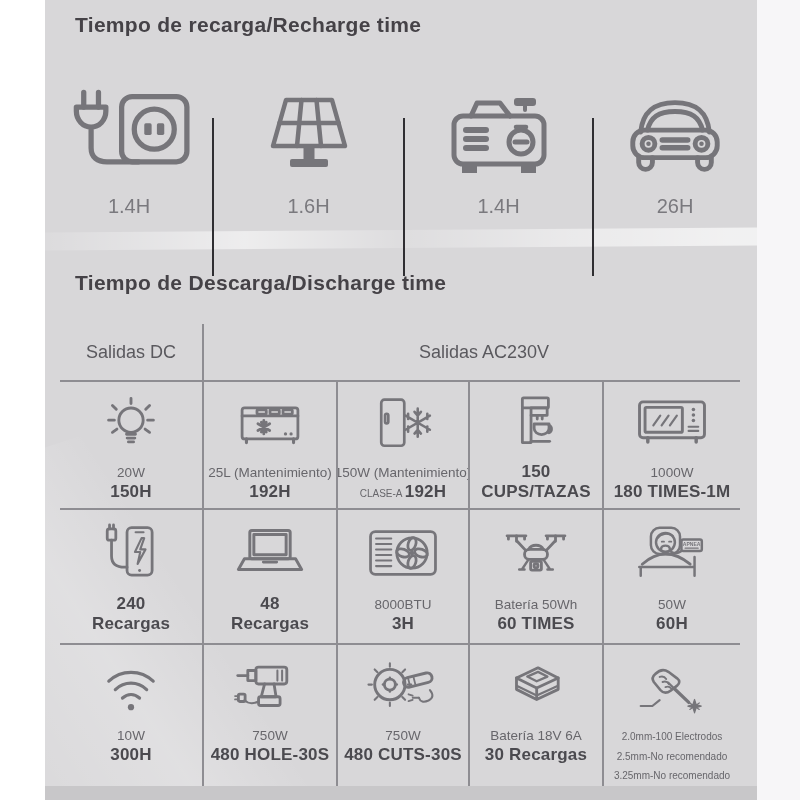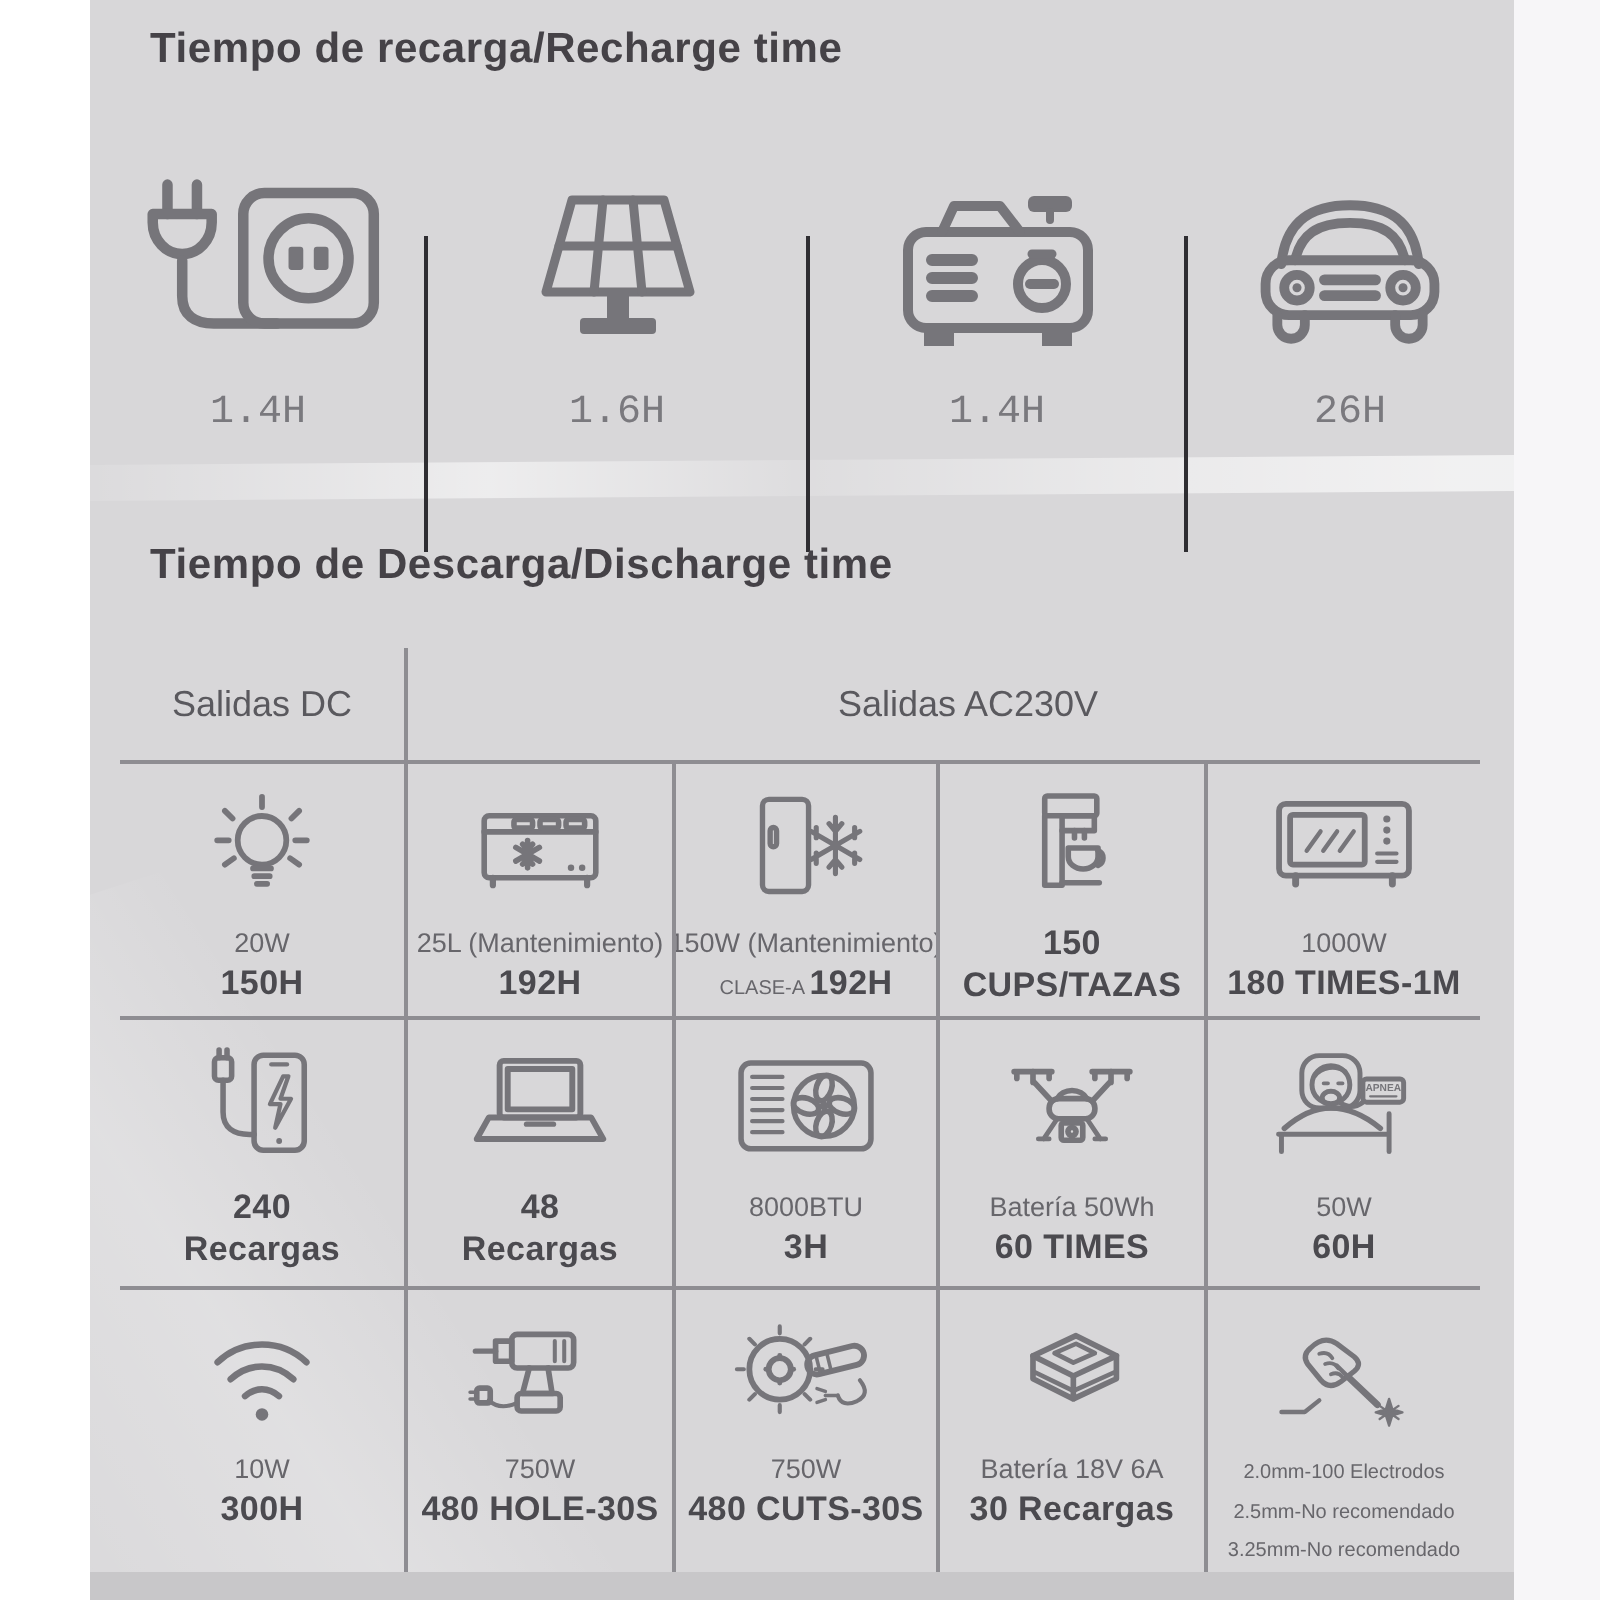--- a/index.html
+++ b/index.html
@@ -46,21 +46,20 @@
   }
   #recharge-title{top:13px;}
   #discharge-title{top:271px;}
 
   
   #recharge-items{position:absolute;left:0;top:58px;width:712px;height:164px;}
   .r-item{
     position:absolute;top:0;height:164px;
     display:flex;flex-direction:column;align-items:center;justify-content:flex-end;
     color:var(--icon);
-    font-family:Liberation Mono, monospace;
   }
   .r-item0{left:0;width:168px;}
   .r-item1{left:168px;width:191px;}
   .r-item2{left:359px;width:189px;}
   .r-item3{left:548px;width:164px;}
   .r-icon{height:118px;display:flex;align-items:center;justify-content:center;}
   .r-time{font-size:20px;color:#7a797e;padding-bottom:4px;}
   .r-divider{
     position:absolute;top:60px;width:2px;height:158px;background:var(--rdiv);
   }

